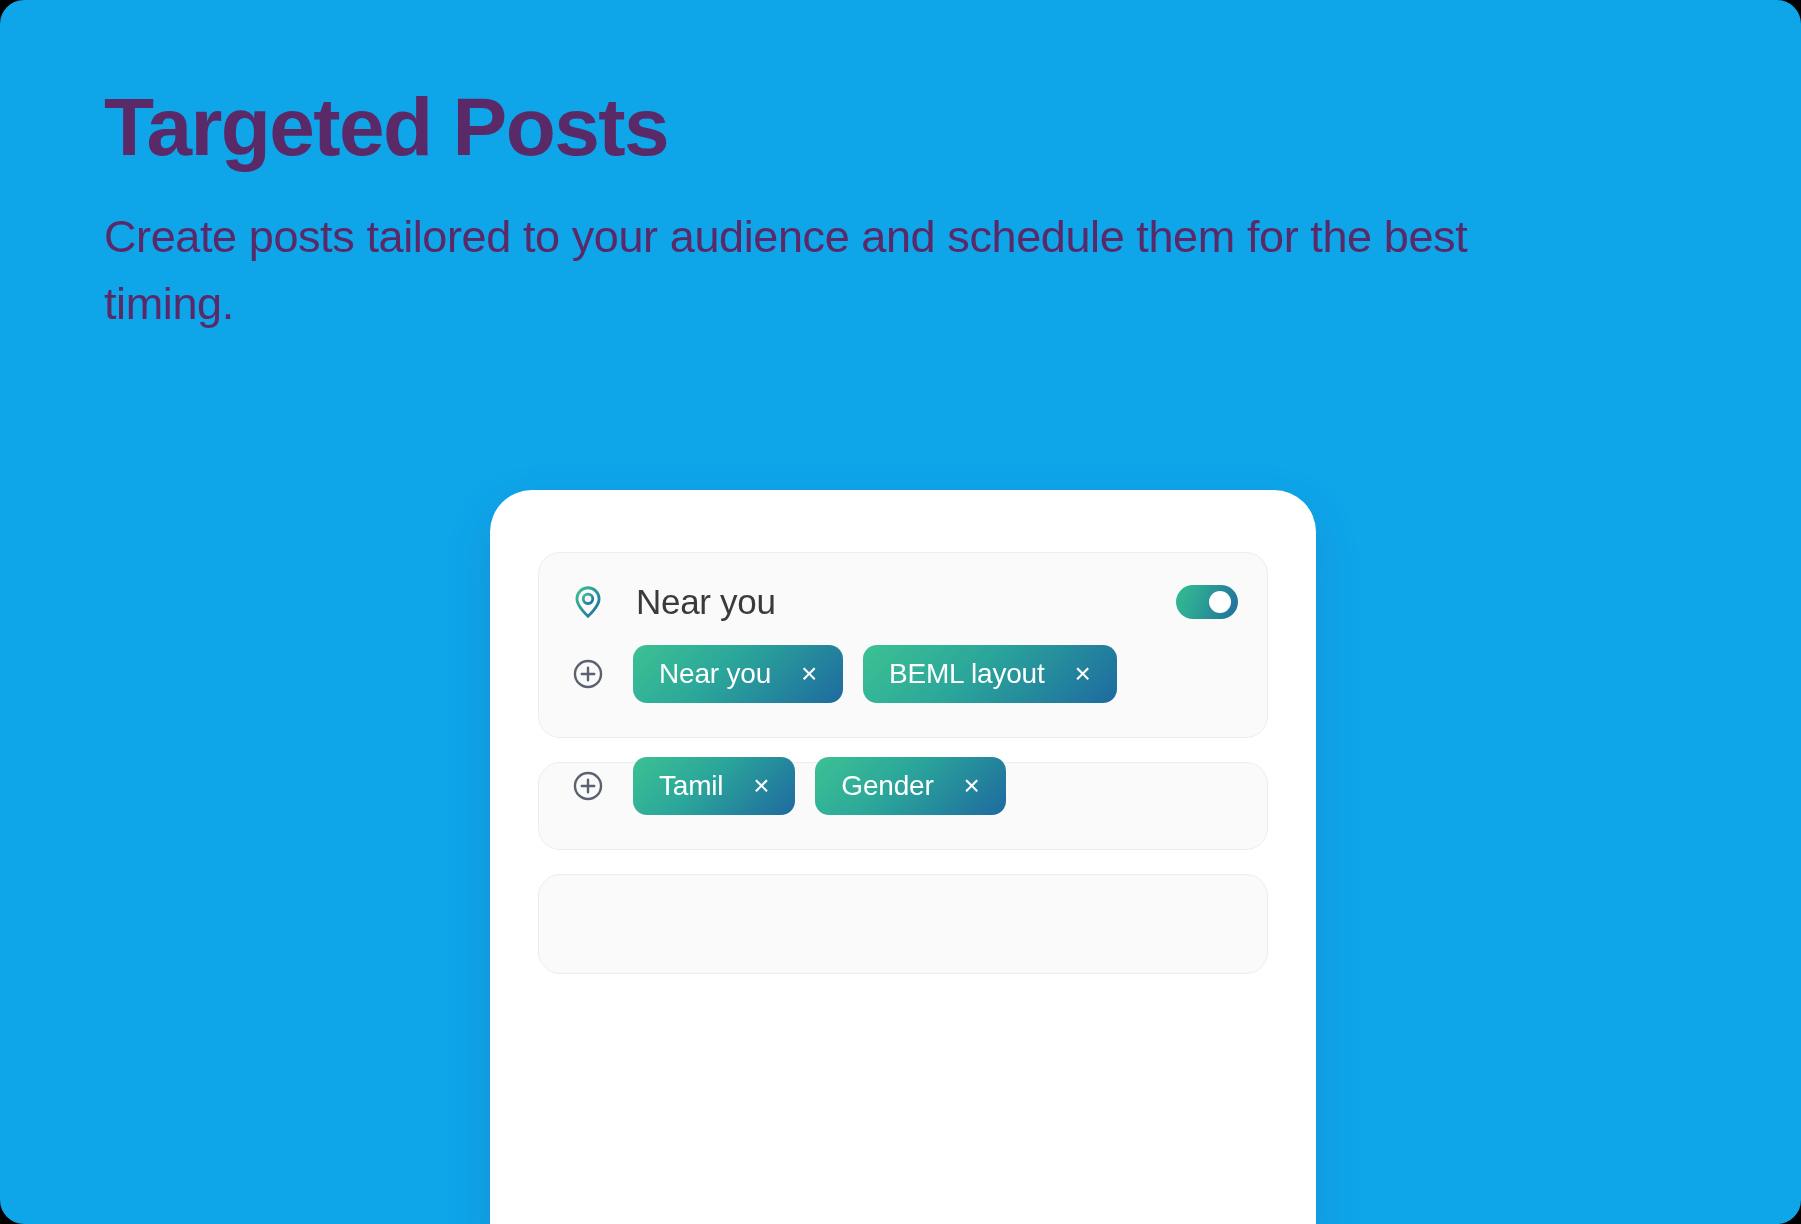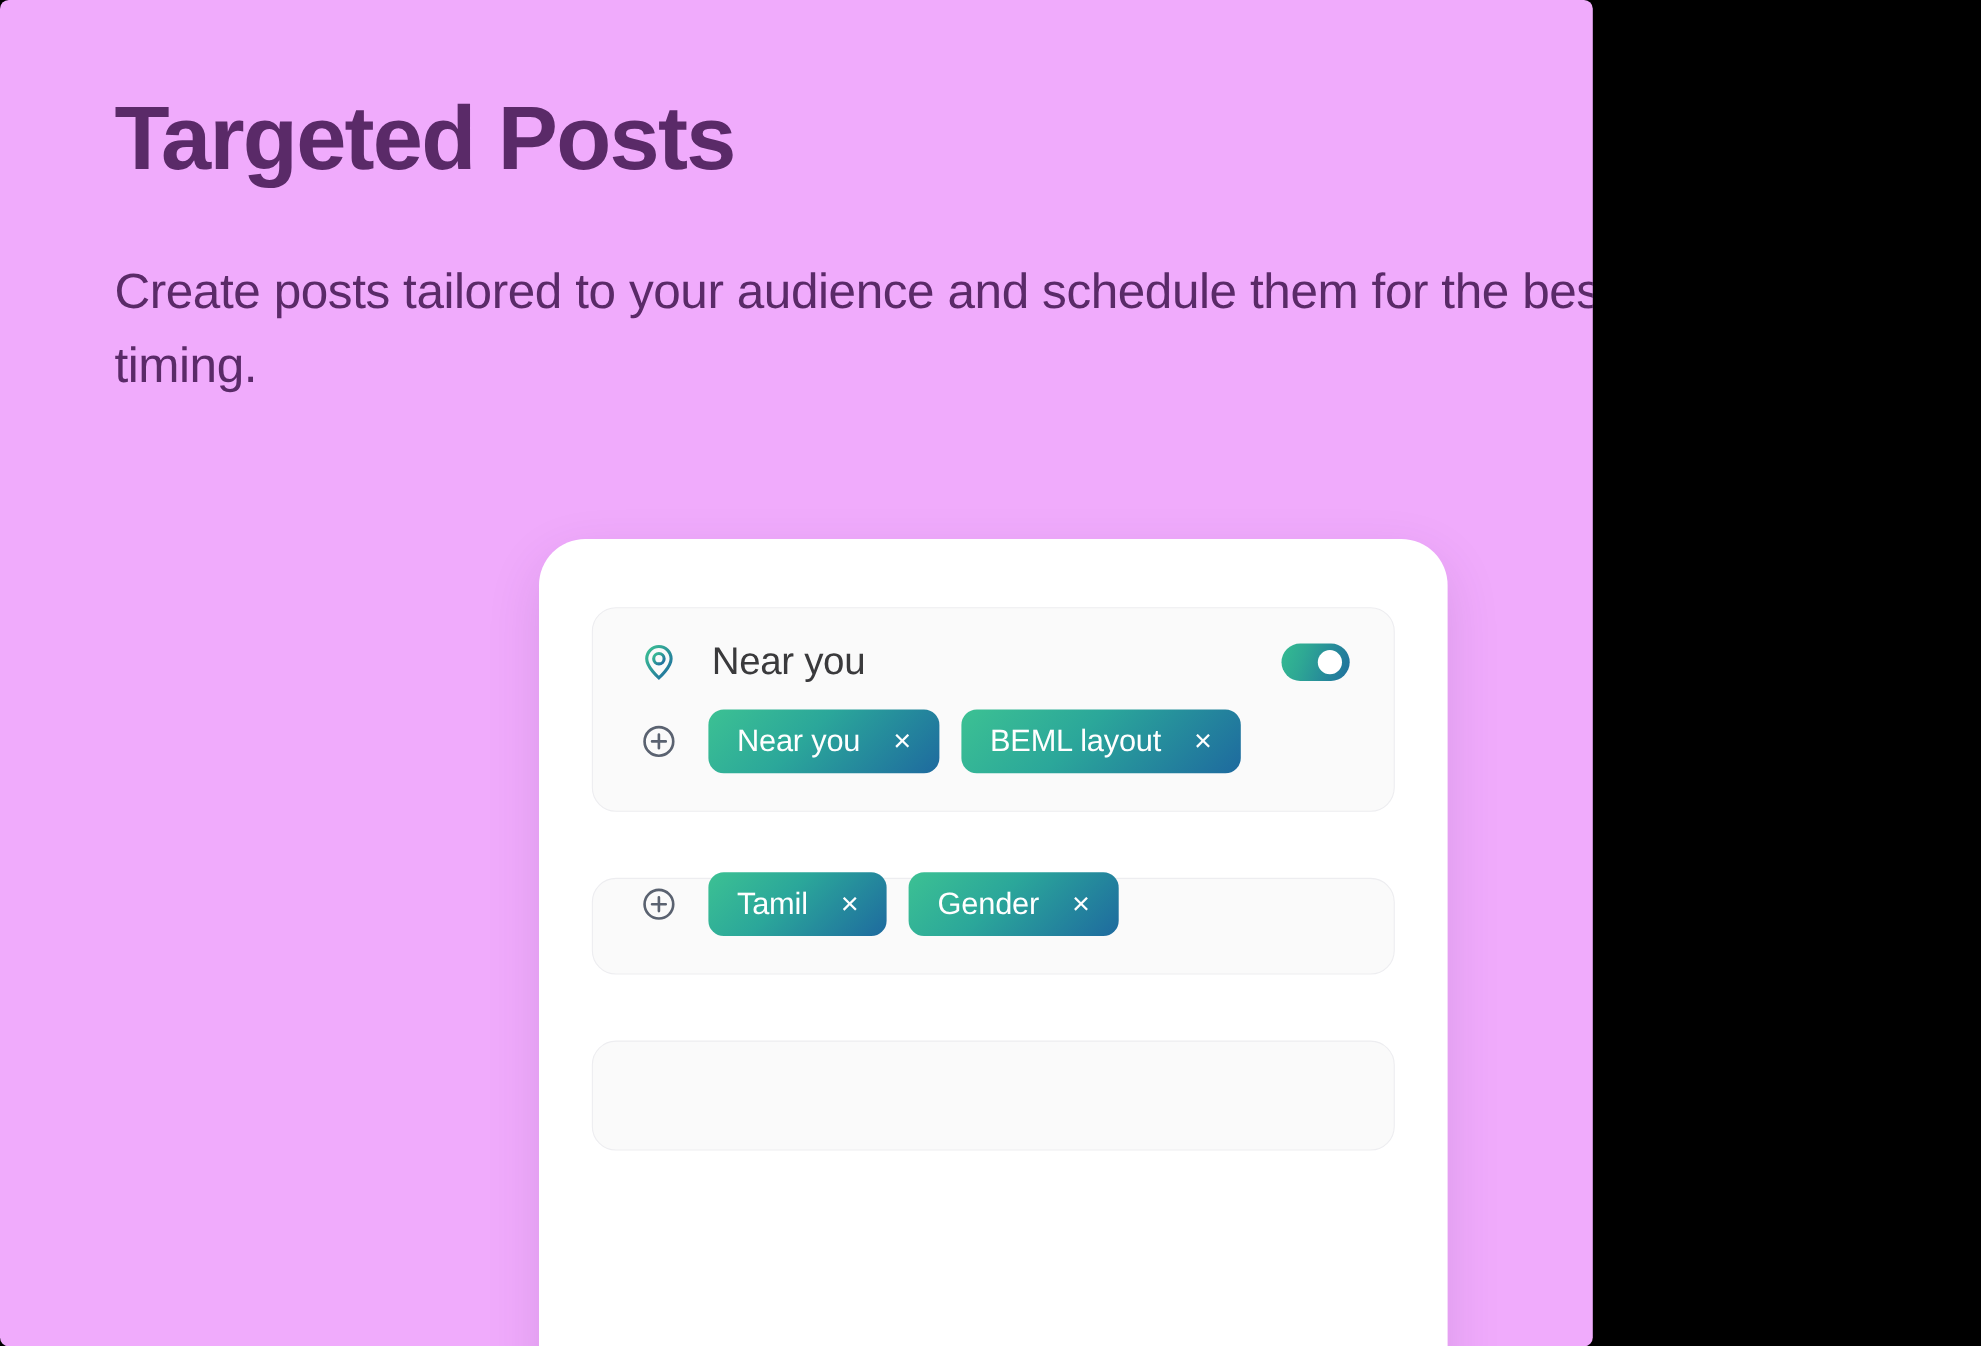--- a/index.html
+++ b/index.html
@@ -7,45 +7,45 @@
   html, body {
     width: 1801px;
     height: 1224px;
     background: #000000;
     font-family: "Liberation Sans", sans-serif;
     overflow: hidden;
   }
 
   .screen {
     position: relative;
-    width: 1448px;
+    width: 1801px;
     height: 1224px;
-    background: #f0abfc;
-    border-radius: 8px;
+    background: #0ea5e9;
+    border-radius: 24px;
     overflow: hidden;
   }
 
   
   .heading-block {
     position: absolute;
     left: 104px;
     top: 86px;
     width: 1620px;
   }
 
   .page-title {
     font-size: 82px;
     font-weight: 700;
     letter-spacing: -1.6px;
     color: #5a2a68;
     line-height: 1.0;
   }
 
   .page-subtitle {
-    margin-top: 64px;
+    margin-top: 36px;
     font-size: 45px;
     font-weight: 400;
     line-height: 1.48;
     letter-spacing: -0.4px;
     color: #5a2a68;
     max-width: 1500px;
   }
 
   
   .panel {
@@ -59,22 +59,22 @@
     box-shadow: 0 18px 48px rgba(70, 30, 100, 0.13);
     overflow: hidden;
     padding: 62px 48px 0 48px;
   }
 
   
   .setting-card {
     background: #fafafa;
     border: 1px solid #ededf0;
     border-radius: 22px;
-    padding: 0 40px;
-    margin-bottom: 60px;
+    padding: 0 29px;
+    margin-bottom: 24px;
   }
 
   .card-row {
     display: flex;
     align-items: center;
     height: 98px;
   }
 
   .card-icon {
     width: 40px;

